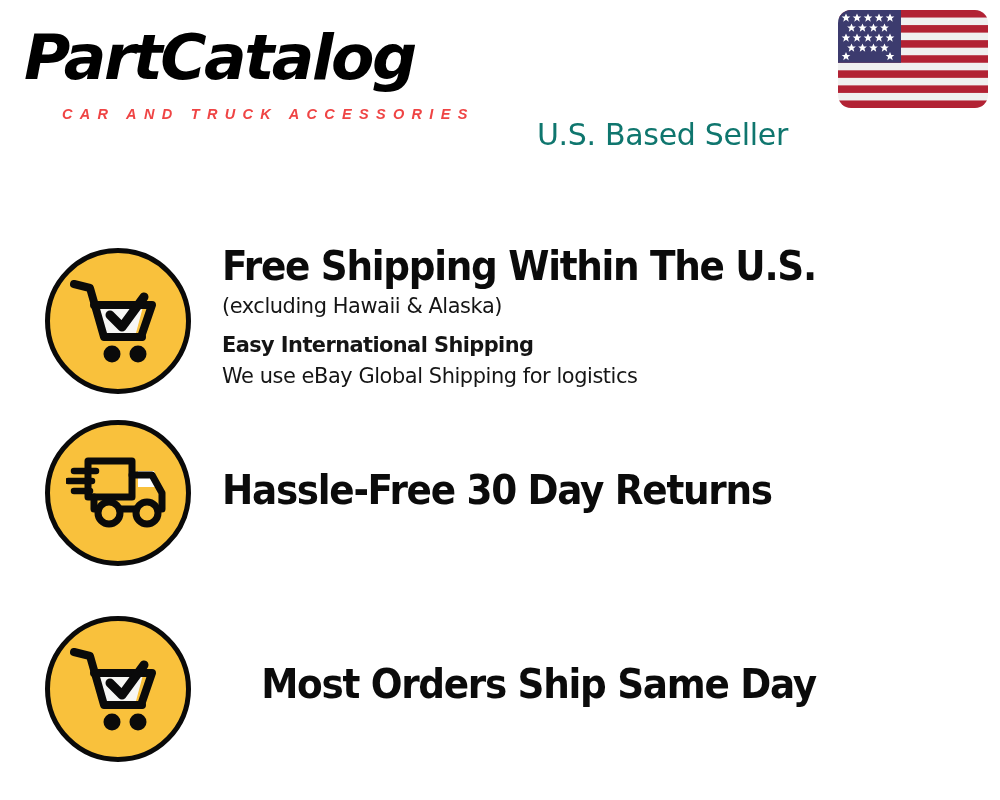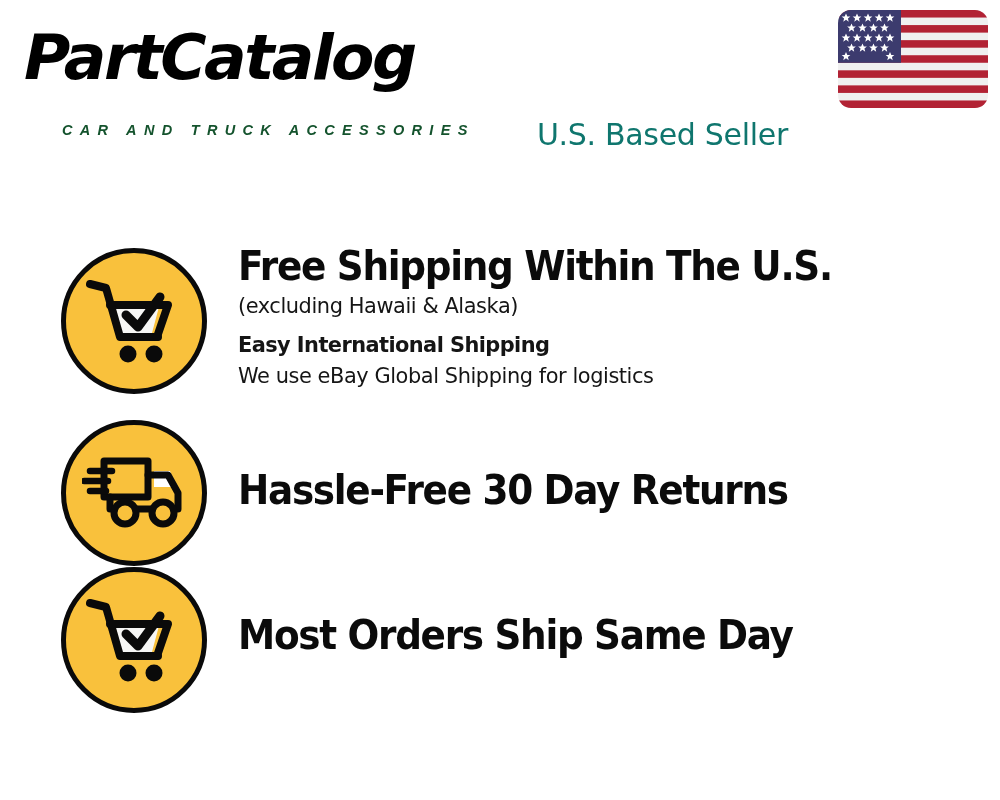--- a/index.html
+++ b/index.html
@@ -50,24 +50,23 @@
   }
   #logo-tagline {
     position: absolute;
     left: 38px;
     top: 84px;
     font-family: "Liberation Sans", sans-serif;
     font-size: 14.5px;
     font-weight: 700;
     font-style: italic;
     letter-spacing: 7.3px;
-    color: #14532d;
+    color: #ef4444;
     white-space: nowrap;
     line-height: 16px;
-    margin-top: 16px;
   }
 
   
   #flag-wrap {
     position: absolute;
     left: 838px;
     top: 10px;
     width: 150px;
     height: 98px;
   }
@@ -88,25 +87,24 @@
     letter-spacing: -0.3px;
     white-space: nowrap;
     line-height: 36px;
   }
 
   
   .feature-row {
     position: absolute;
     left: 0;
     width: 909px;
-    margin-left: 16px;
   }
   #row-0 { top: 248px; height: 160px; }
   #row-1 { top: 420px; height: 150px; padding-left: 20px; }
-  #row-2 { top: 567px; height: 150px; }
+  #row-2 { top: 616px; height: 150px; text-align: center; }
 
   .badge {
     position: absolute;
     left: 45px;
     top: 0;
     width: 146px;
     height: 146px;
     border-radius: 50%;
     background: #F9C13C;
     border: 5px solid #0a0a0a;

